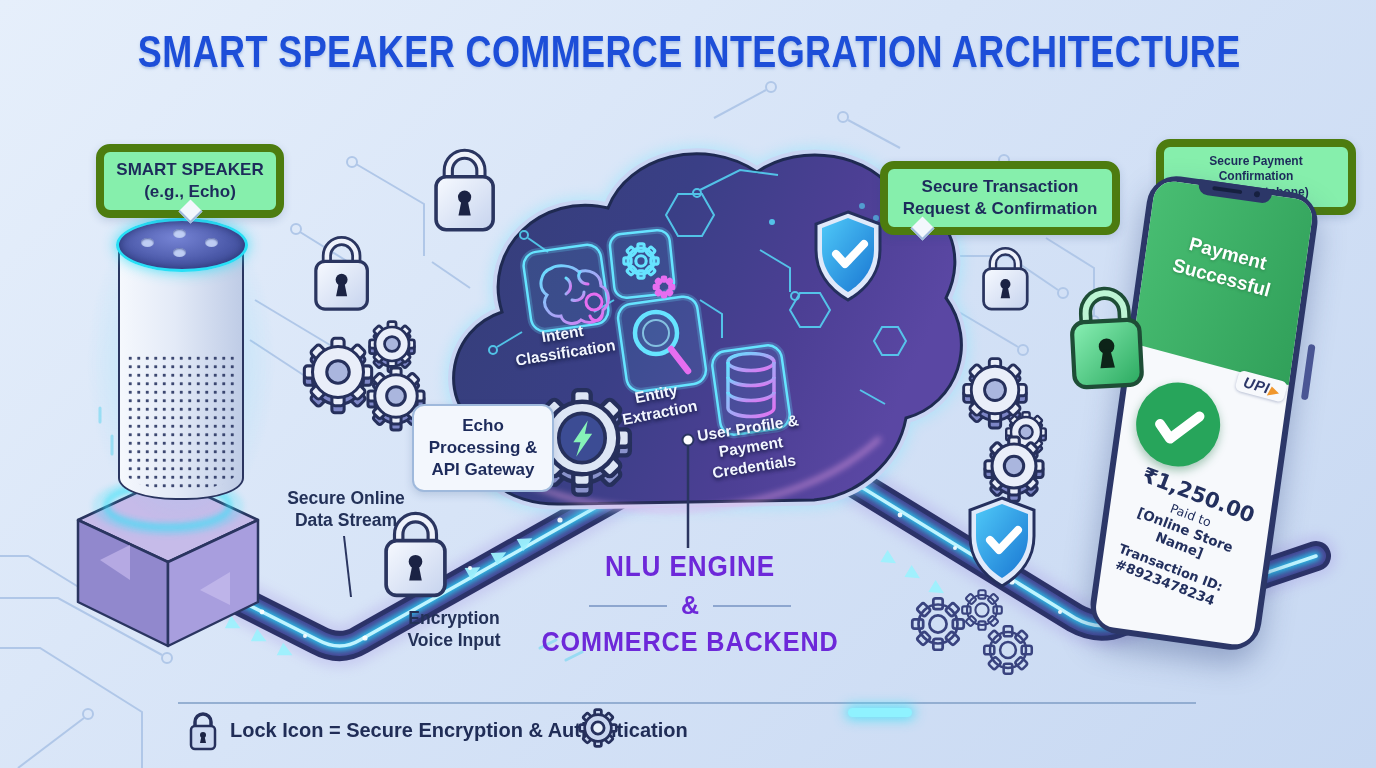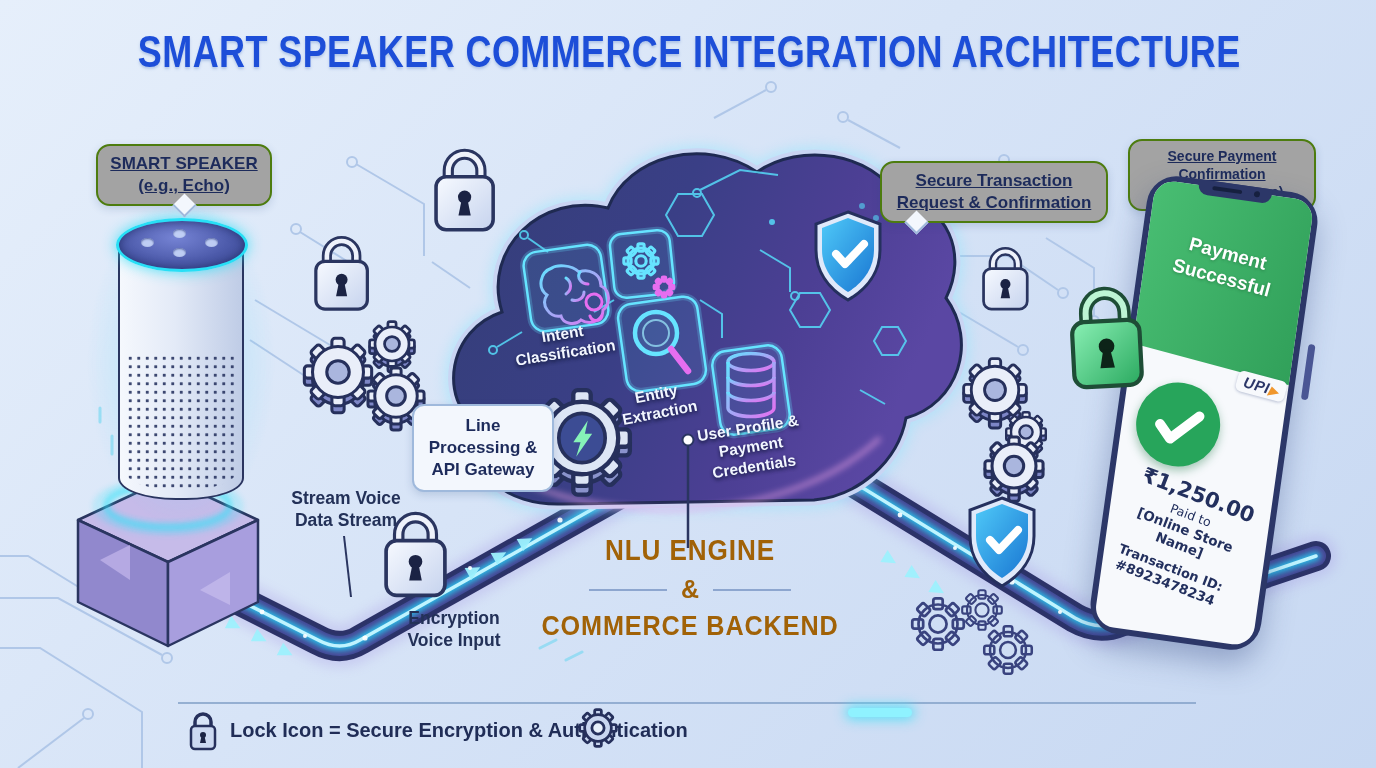--- a/index.html
+++ b/index.html
@@ -12,46 +12,45 @@
   .layer{position:absolute;z-index:2;}
   
   .title{
     left:0;top:26px;width:1376px;text-align:center;
     font-size:45px;font-weight:700;color:#1d4ed8;letter-spacing:.5px;
     text-shadow:0 2px 3px rgba(90,130,200,.35);
   }
   .title span{display:inline-block;transform:scaleX(.8);white-space:nowrap;}
   
   .callout{
-    position:absolute;z-index:3;background:#a3a3a3;border:2px solid #4d7c0f;
+    position:absolute;z-index:3;background:#86efac;border:8px solid #4d7c0f;
     border-radius:14px;padding:7px 12px;text-align:center;color:#1d2b5b;
     font-weight:600;font-size:17px;line-height:1.28;
     box-shadow:0 3px 8px rgba(40,70,130,.18);
-    text-decoration:underline;
   }
   .callout::after{
     content:"";position:absolute;width:15px;height:15px;background:#f3f7fd;
     border-right:2px solid #9fb9dc;border-bottom:2px solid #9fb9dc;
     transform:rotate(45deg);bottom:-10px;
   }
   .pt-bc::after{left:calc(50% - 8px);}
   .pt-bl::after{left:26px;}
   
   .labelbox{
     position:absolute;z-index:3;background:#f3f7fd;border:2px solid #9fb9dc;
     border-radius:12px;padding:9px 10px;text-align:center;color:#1d2b5b;
     font-weight:600;font-size:17px;line-height:1.3;
     box-shadow:0 3px 8px rgba(40,70,130,.18);
   }
   .flabel{
     position:absolute;z-index:3;color:#233158;font-weight:600;font-size:17.5px;
     line-height:1.25;text-align:center;
   }
   
-  .nlu{left:500px;top:534px;width:380px;text-align:center;color:#a16207;z-index:3;}
+  .nlu{left:500px;top:550px;width:380px;text-align:center;color:#6d28d9;z-index:3;}
   .nlu .t1{font-size:29px;font-weight:800;letter-spacing:1px;transform:scaleX(.9);}
   .nlu .t2{font-size:18.5px;font-weight:600;margin-top:2px;}
   .nlu .amprow{display:flex;align-items:center;justify-content:center;gap:14px;margin-top:8px;}
   .nlu .amprow i{display:block;width:78px;height:2px;background:#8da6cf;}
   .nlu .amp{font-size:25px;font-weight:800;font-style:normal;}
   .nlu .t3{font-size:28px;font-weight:800;letter-spacing:1px;margin-top:6px;transform:scaleX(.9);}
   
   .cmod{
     position:absolute;z-index:3;color:#f2f6ff;font-weight:700;font-size:15.5px;
     line-height:1.25;text-align:center;text-shadow:0 2px 4px rgba(8,16,46,.85);
@@ -488,33 +487,33 @@
 </div>
 
 <div class="callout pt-bc" style="left:96px;top:144px;width:148px;">
   <div>SMART SPEAKER</div>
   <div>(e.g., Echo)</div>
 </div>
 <div class="callout pt-bl" style="left:880px;top:161px;width:200px;padding-left:12px;">
   <div>Secure Transaction</div>
   <div>Request &amp; Confirmation</div>
 </div>
-<div class="callout pt-bl" style="left:1128px;top:139px;width:160px;font-size:14px;">
+<div class="callout pt-bl" style="left:1156px;top:139px;width:160px;font-size:12px;">
   <div>Secure Payment</div>
   <div>Confirmation</div>
   <div>(e.g., Smartphone)</div>
 </div>
 
 <div class="labelbox" style="left:412px;top:404px;width:118px;">
-  <div>Line</div>
+  <div>Echo</div>
   <div>Processing &amp;</div>
   <div>API Gateway</div>
 </div>
 <div class="flabel" style="left:268px;top:488px;width:156px;">
-  <div>Stream Voice</div>
+  <div>Secure Online</div>
   <div>Data Stream</div>
 </div>
 <div class="flabel" style="left:382px;top:608px;width:144px;">
   <div>Encryption</div>
   <div>Voice Input</div>
 </div>
 
 <div class="layer nlu">
   <div class="t1">NLU ENGINE</div>
   <div class="amprow">

